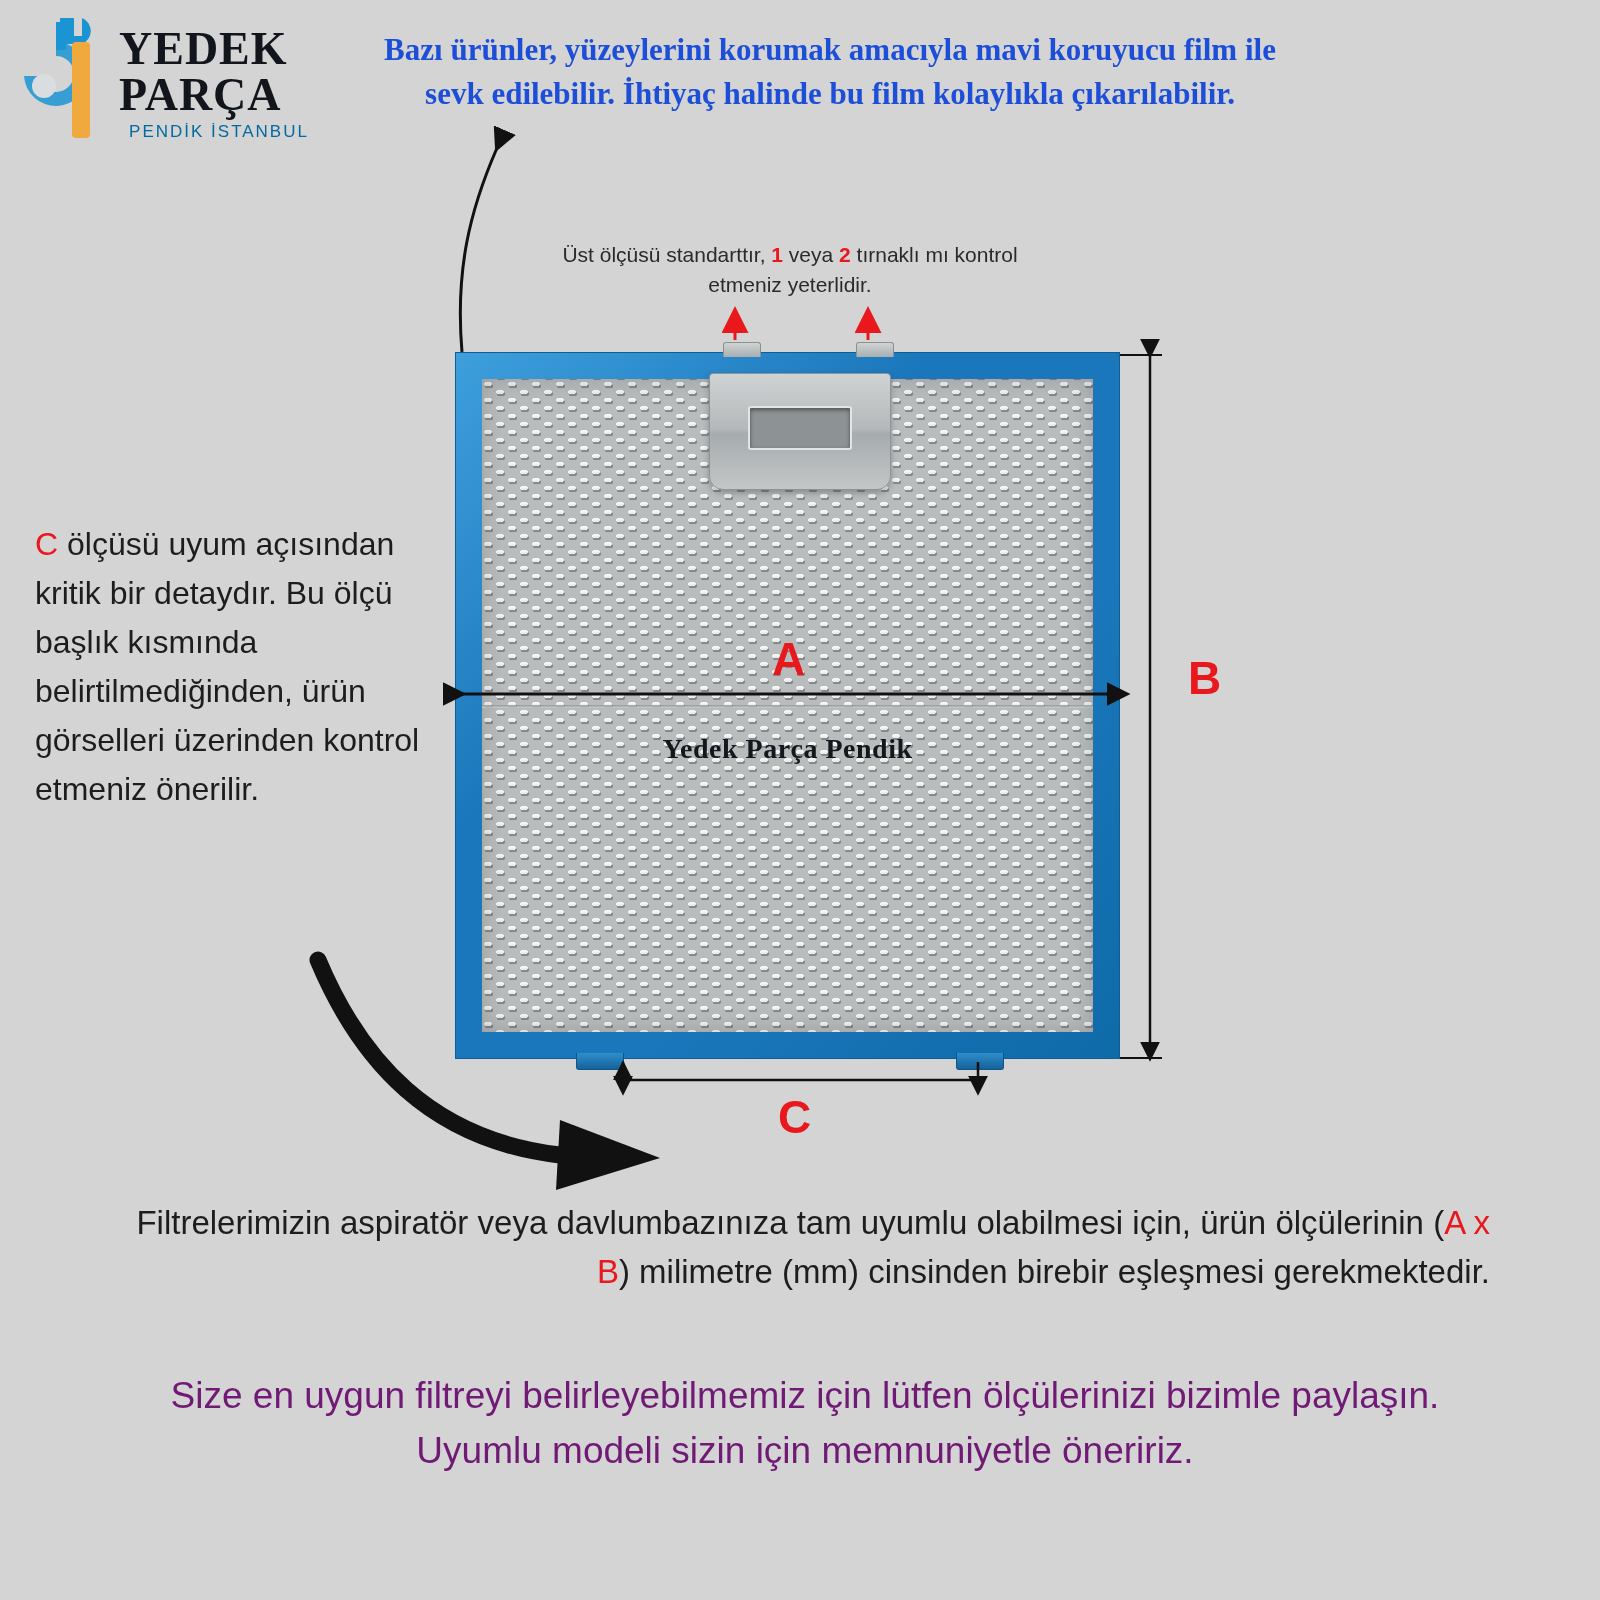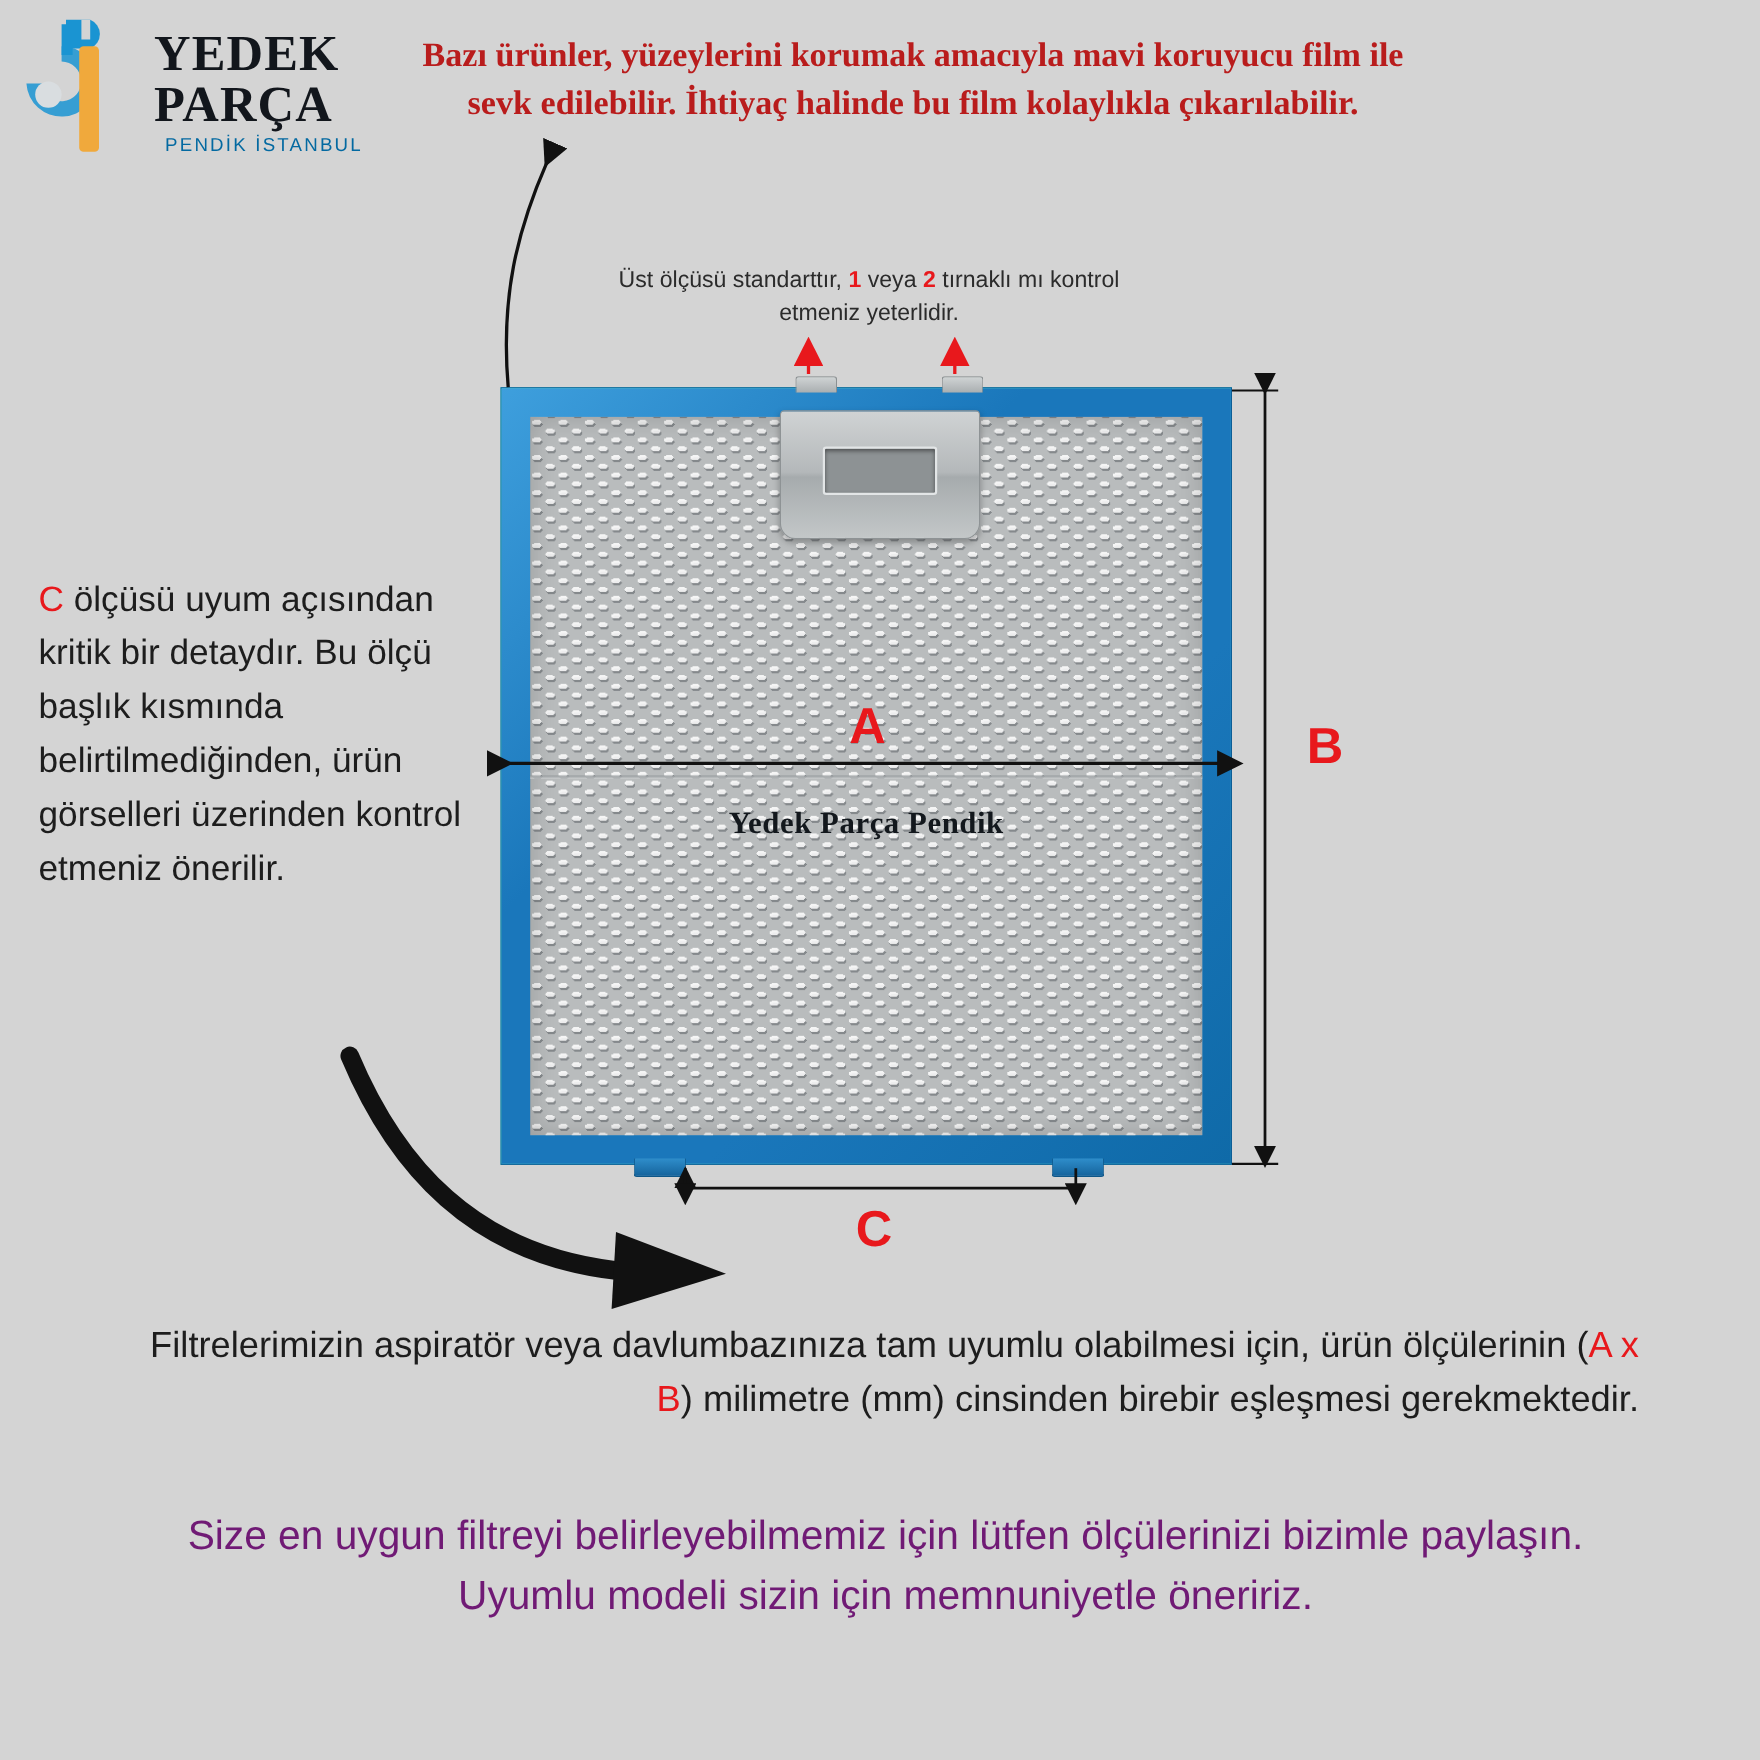--- a/index.html
+++ b/index.html
@@ -8,39 +8,39 @@
     background:#d4d4d4;
     font-family:"DejaVu Sans", sans-serif;
     position:relative;
     overflow:hidden;
   }
   .page{position:absolute;inset:0;}
 
   
   .logo{position:absolute;left:14px;top:14px;width:300px;height:140px;}
   .logo-mark{position:absolute;left:0;top:2px;width:105px;height:130px;}
-  .logo-text{position:absolute;left:105px;top:12px;width:200px;margin-left:21px;}
+  .logo-text{position:absolute;left:105px;top:12px;width:200px;}
   .logo-line{
     font-family:"Liberation Serif", serif;
     font-weight:bold;font-size:46px;line-height:46px;color:#12161c;
     letter-spacing:1px;
   }
   .logo-sub{
     font-family:"Liberation Sans", sans-serif;
     font-weight:normal;font-size:17px;color:#0369a1;letter-spacing:2px;
     margin-top:4px;
     text-align:center;
   }
 
   
   .top-heading{
     position:absolute;left:380px;top:28px;width:900px;
     text-align:center;
     font-family:"Liberation Serif", serif;
-    font-weight:bold;font-size:31px;line-height:44px;color:#b91c1c;
+    font-weight:bold;font-size:31px;line-height:44px;color:#1d4ed8;
   }
 
   
   .tab-note{
     position:absolute;left:540px;top:240px;width:500px;
     text-align:center;
     font-family:"Liberation Sans", sans-serif;
     font-size:21px;line-height:30px;color:#2b2b2b;
   }
   .tab-note .red{color:#e8181c;font-weight:bold;}

